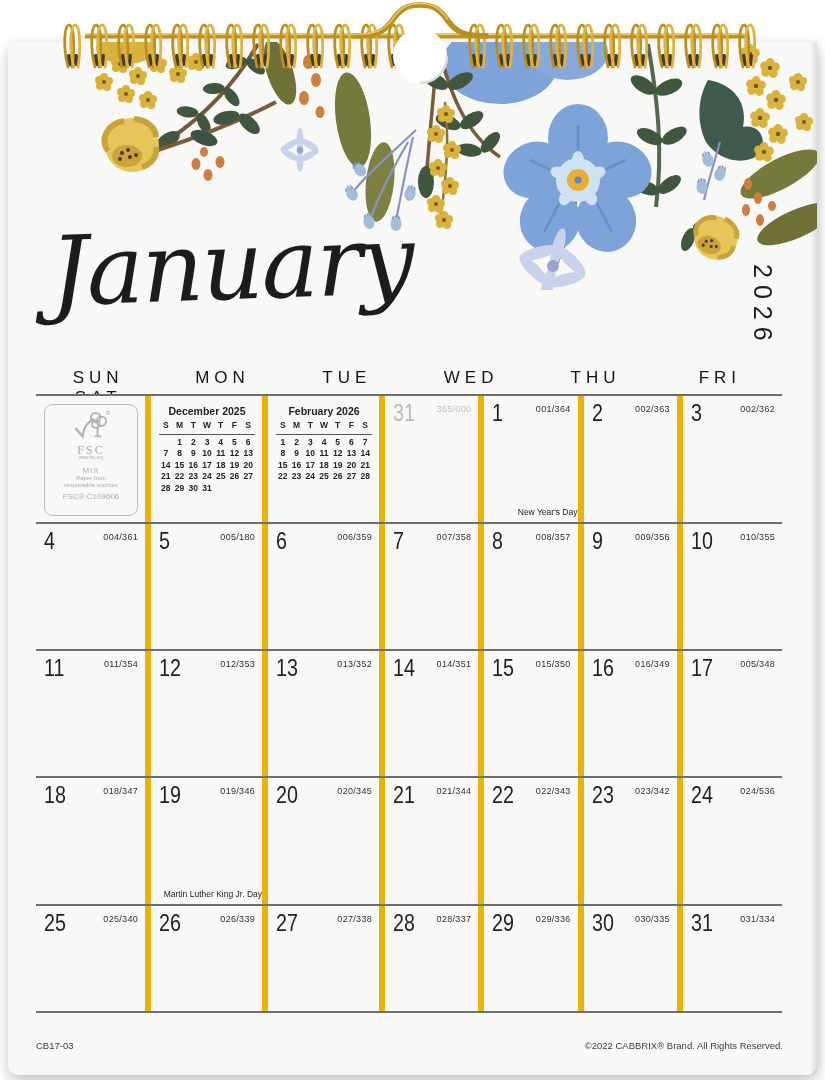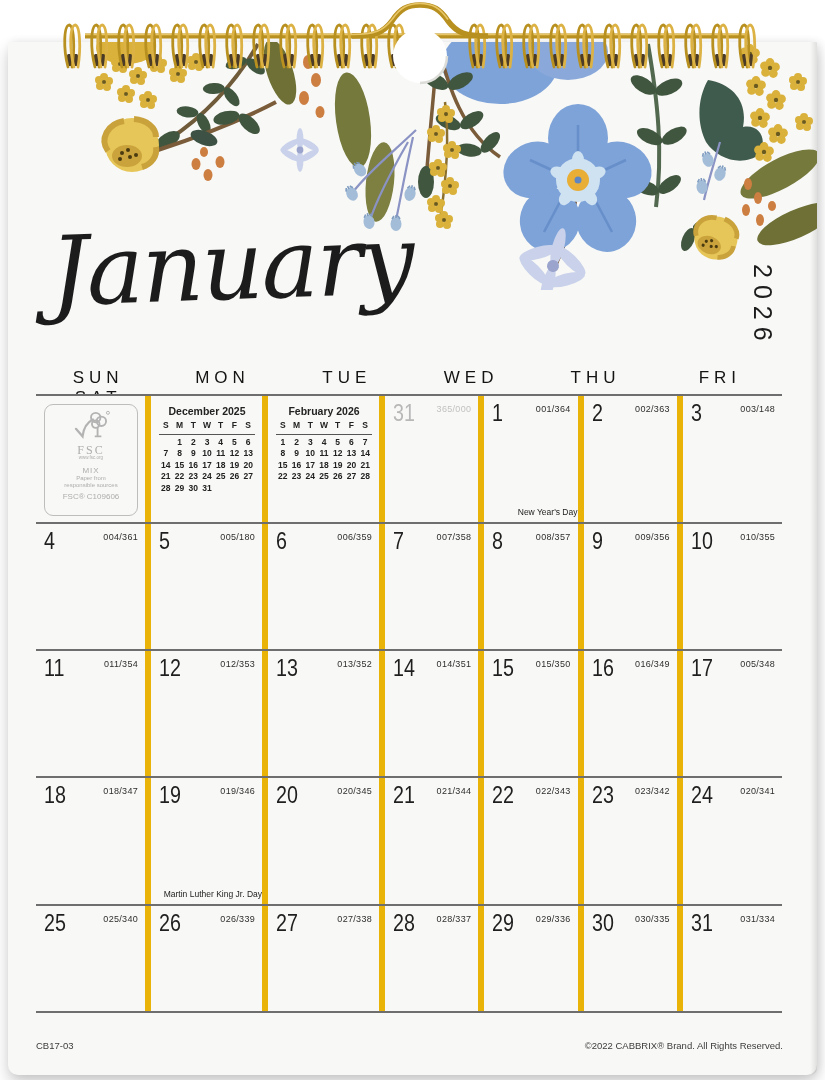--- a/index.html
+++ b/index.html
@@ -397,21 +397,21 @@
         </div>
         <div class="cell">
           <div class="cell-head">
             <span class="daynum">2</span>
             <span class="julian">002/363</span>
           </div>
         </div>
         <div class="cell">
           <div class="cell-head">
             <span class="daynum">3</span>
-            <span class="julian">003/148</span>
+            <span class="julian">002/362</span>
           </div>
         </div>
         <div class="cell">
           <div class="cell-head">
             <span class="daynum">4</span>
             <span class="julian">004/361</span>
           </div>
         </div>
         <div class="cell">
           <div class="cell-head">
@@ -524,21 +524,21 @@
         </div>
         <div class="cell">
           <div class="cell-head">
             <span class="daynum">23</span>
             <span class="julian">023/342</span>
           </div>
         </div>
         <div class="cell">
           <div class="cell-head">
             <span class="daynum">24</span>
-            <span class="julian">020/341</span>
+            <span class="julian">024/536</span>
           </div>
         </div>
         <div class="cell">
           <div class="cell-head">
             <span class="daynum">25</span>
             <span class="julian">025/340</span>
           </div>
         </div>
         <div class="cell">
           <div class="cell-head">

